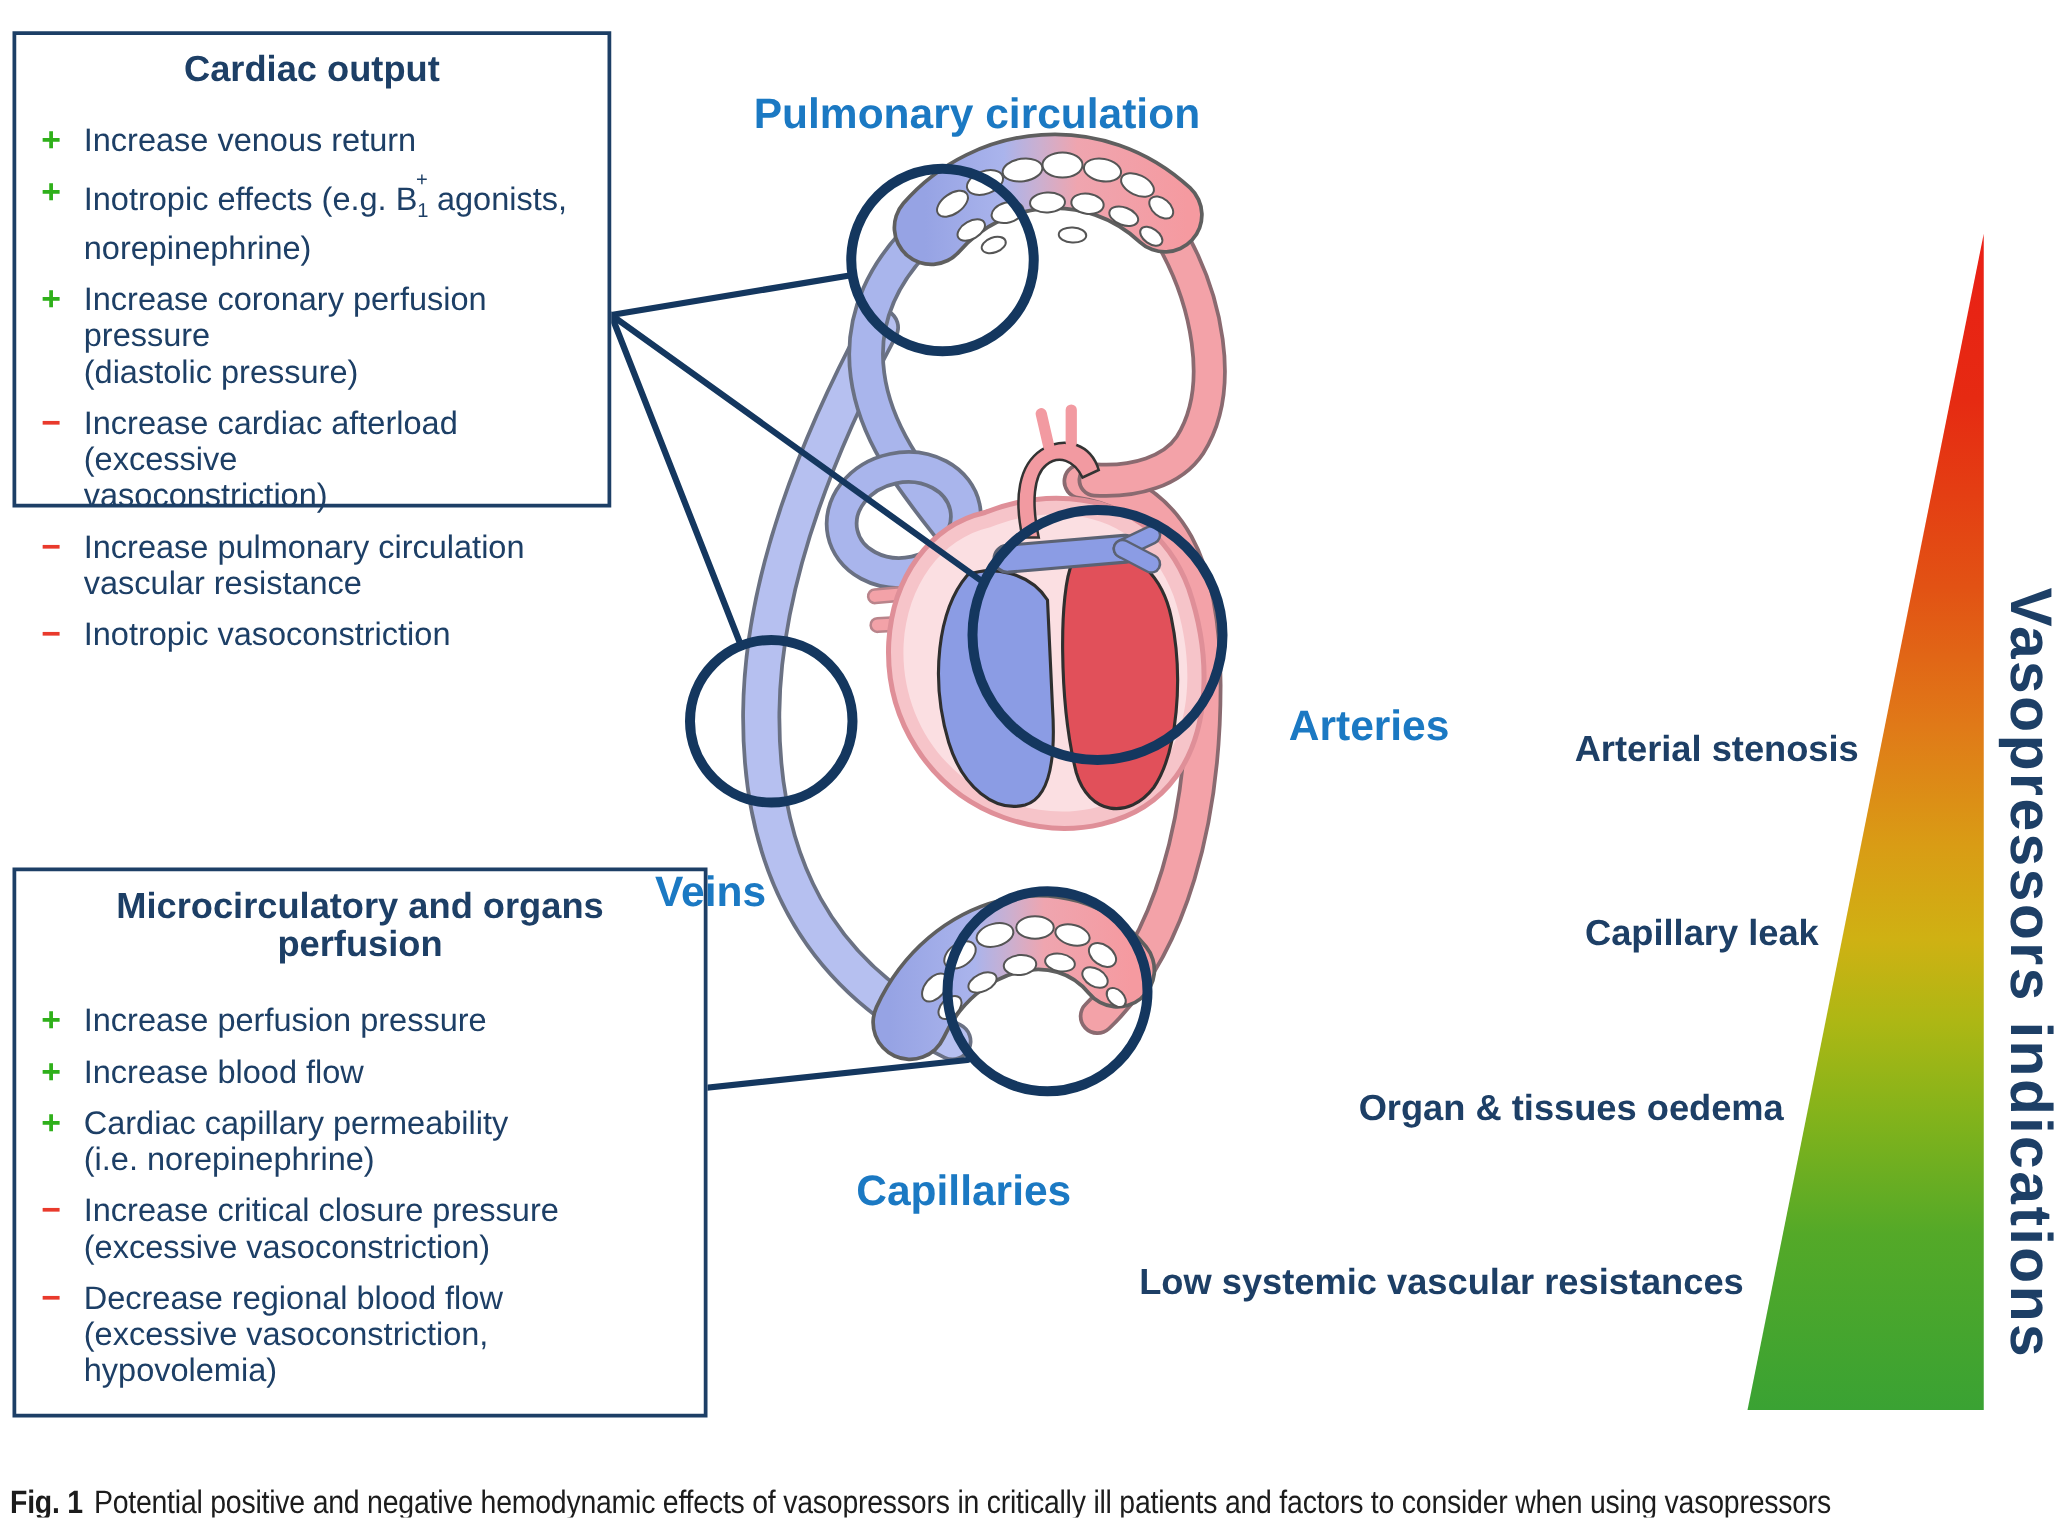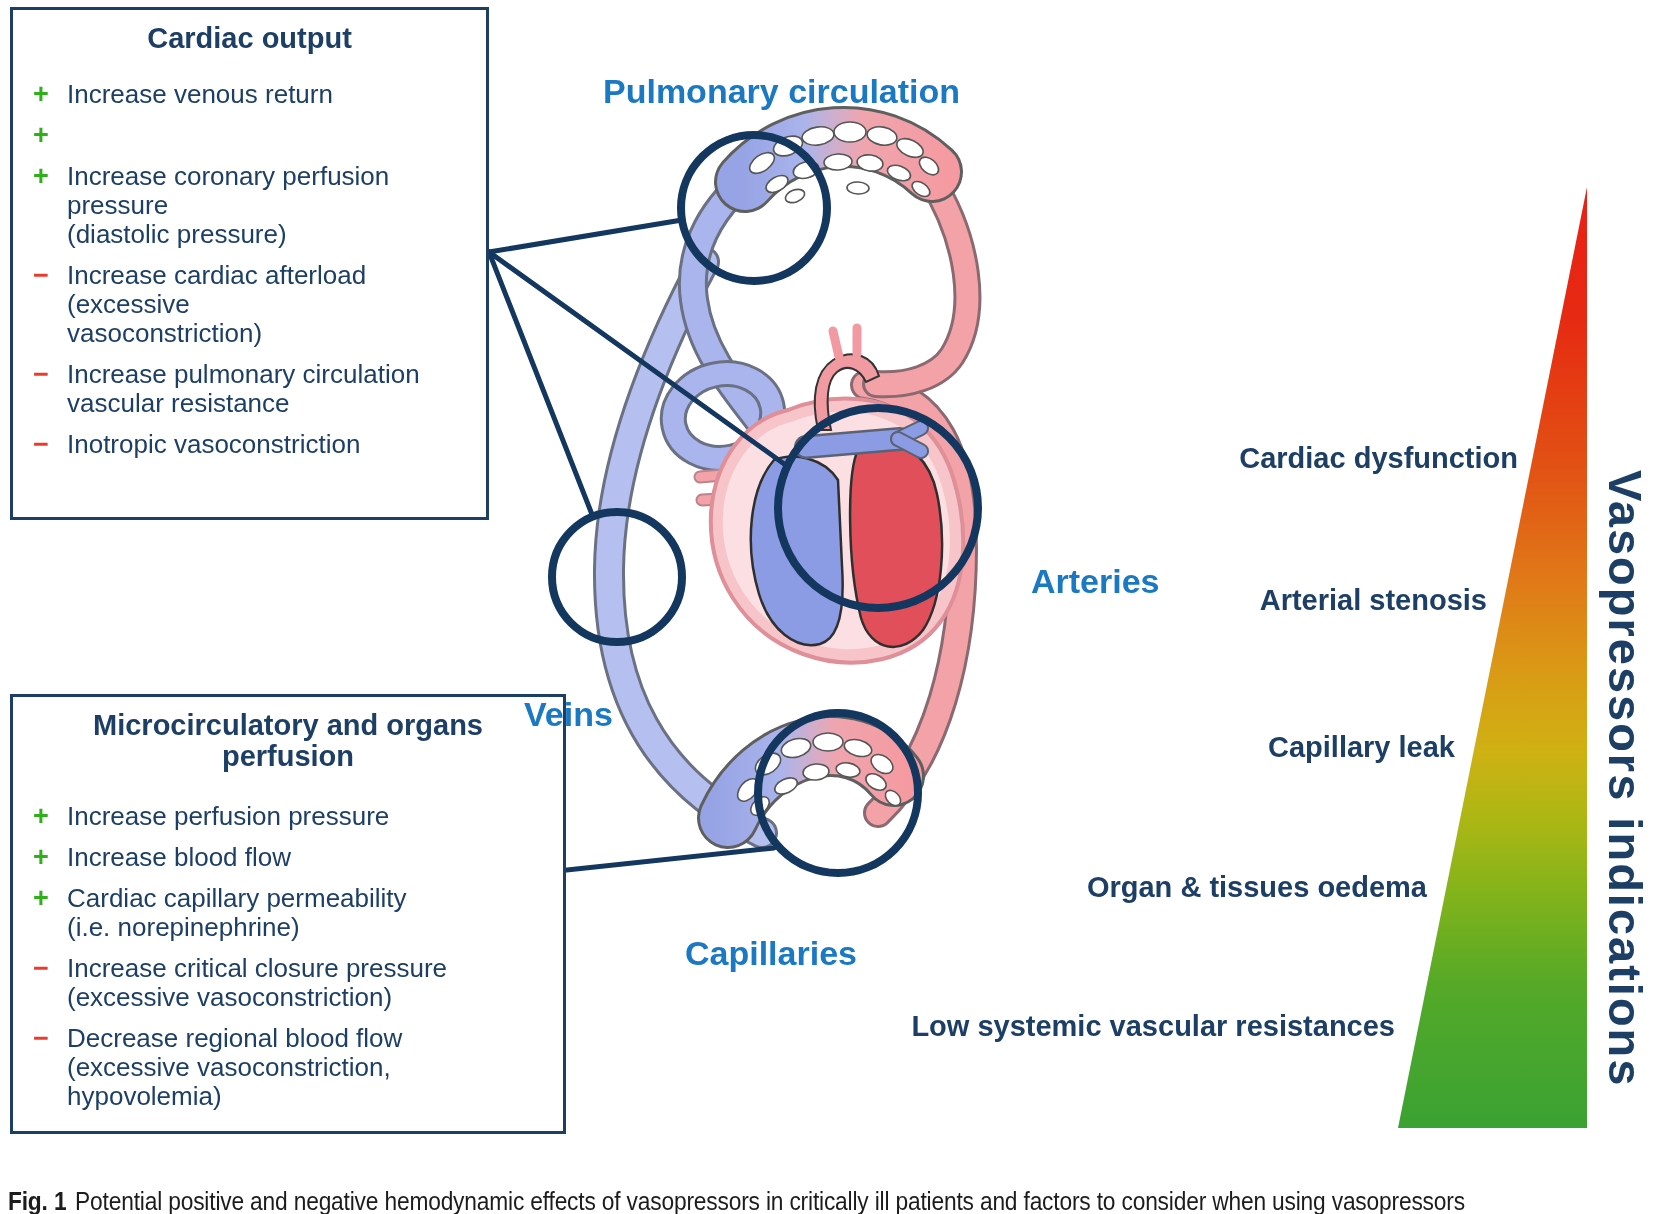--- a/index.html
+++ b/index.html
@@ -6,21 +6,21 @@
   body{
     width:1654px;height:1214px;background:#ffffff;position:relative;overflow:hidden;
     font-family:"Liberation Sans","DejaVu Sans",sans-serif;
     -webkit-font-smoothing:antialiased;
   }
   .stage{position:absolute;inset:0;}
   svg.diagram{position:absolute;left:0;top:0;}
 
   
   .infobox{position:absolute;box-sizing:border-box;border:3px solid #1d3f66;background:#ffffff;}
-  #box-cardiac{left:10px;top:7px;width:479px;height:513px;}
+  #box-cardiac{left:10px;top:25px;width:479px;height:381px;}
   #box-micro{left:10px;top:694px;width:556px;height:440px;}
   .box-title{
     font-weight:bold;font-size:29px;line-height:31px;color:#1d3f66;
     text-align:center;margin-top:13px;white-space:pre-line;
   }
   .items{margin-top:26px;}
   #box-micro .items{margin-top:30px;}
   .item{display:flex;align-items:flex-start;padding:0 8px 0 20px;margin-bottom:12px;
         color:#1d3f66;font-size:26px;line-height:29px;}
   .sign{flex:none;width:34px;font-weight:bold;font-size:27px;}
@@ -211,20 +211,21 @@
 
   <div id="box-cardiac" class="infobox">
     <div class="box-title">Cardiac output</div>
     <div class="items">
       <div class="item">
         <span class="sign plus">+</span>
         <span class="itext">Increase venous return</span>
       </div>
       <div class="item">
         <span class="sign plus">+</span>
+        <span class="itext"><span>Inotropic effects (e.g. B</span><sub class="bsub">1</sub><sup class="bsup">+</sup><span> agonists,</span><br><span>norepinephrine)</span></span>
       </div>
       <div class="item">
         <span class="sign plus">+</span>
         <span class="itext">Increase coronary perfusion pressure
 (diastolic pressure)</span>
       </div>
       <div class="item">
         <span class="sign minus">−</span>
         <span class="itext">Increase cardiac afterload (excessive
 vasoconstriction)</span>
@@ -270,21 +271,20 @@
 hypovolemia)</span>
       </div>
     </div>
   </div>
 
   <div class="blue-label" id="lbl-pulmonary">Pulmonary circulation</div>
   <div class="blue-label" id="lbl-arteries">Arteries</div>
   <div class="blue-label" id="lbl-veins">Veins</div>
   <div class="blue-label" id="lbl-capillaries">Capillaries</div>
 
-  <div class="scale-label" id="sl-1">Cardiac dysfunction</div>
   <div class="scale-label" id="sl-2">Arterial stenosis</div>
   <div class="scale-label" id="sl-3">Capillary leak</div>
   <div class="scale-label" id="sl-5">Low systemic vascular resistances</div>
   <div class="scale-label" id="sl-4">Organ &amp; tissues oedema</div>
 
   <div id="scale-title">Vasopressors indications</div>
 
   <div id="caption">
     <span id="cap-prefix">Fig. 1</span><span>Potential positive and negative hemodynamic effects of vasopressors in critically ill patients and factors to consider when using vasopressors
 in the critically ill</span>

